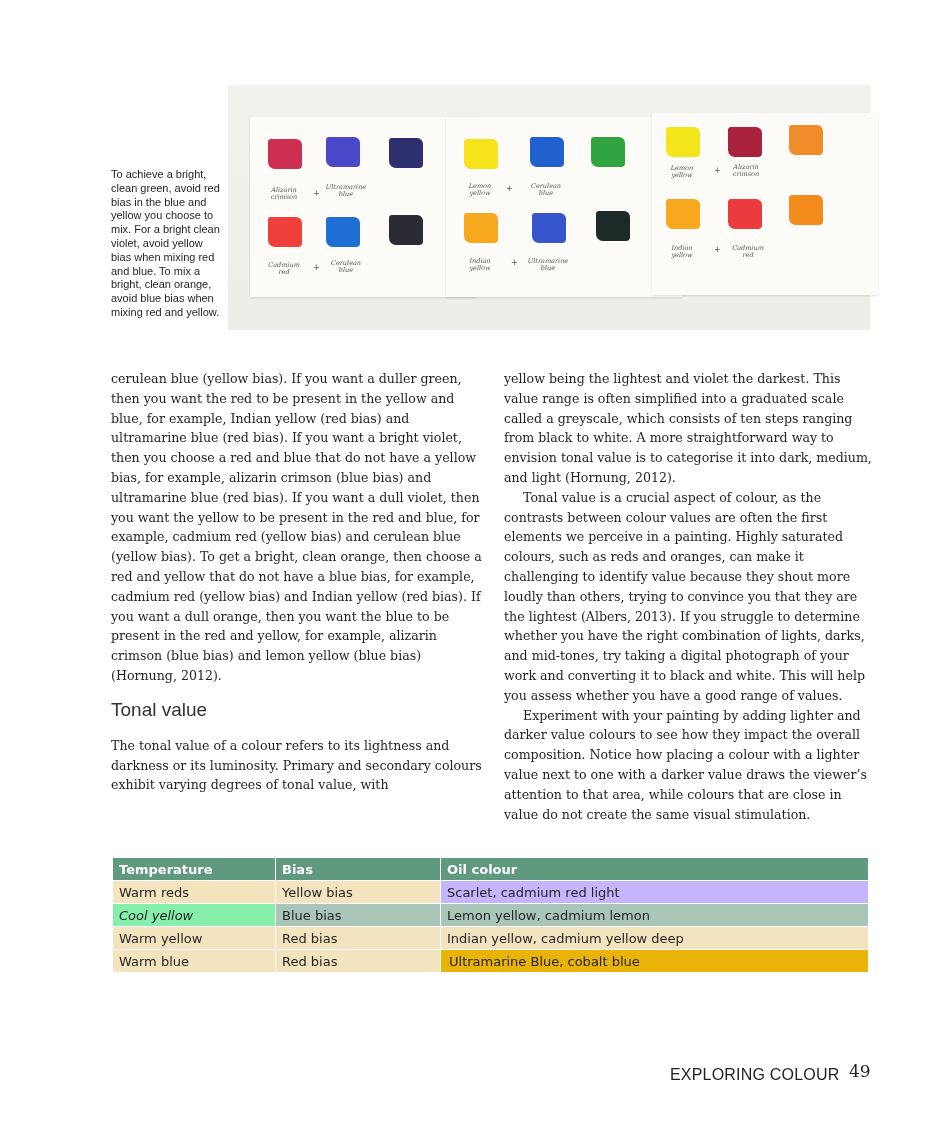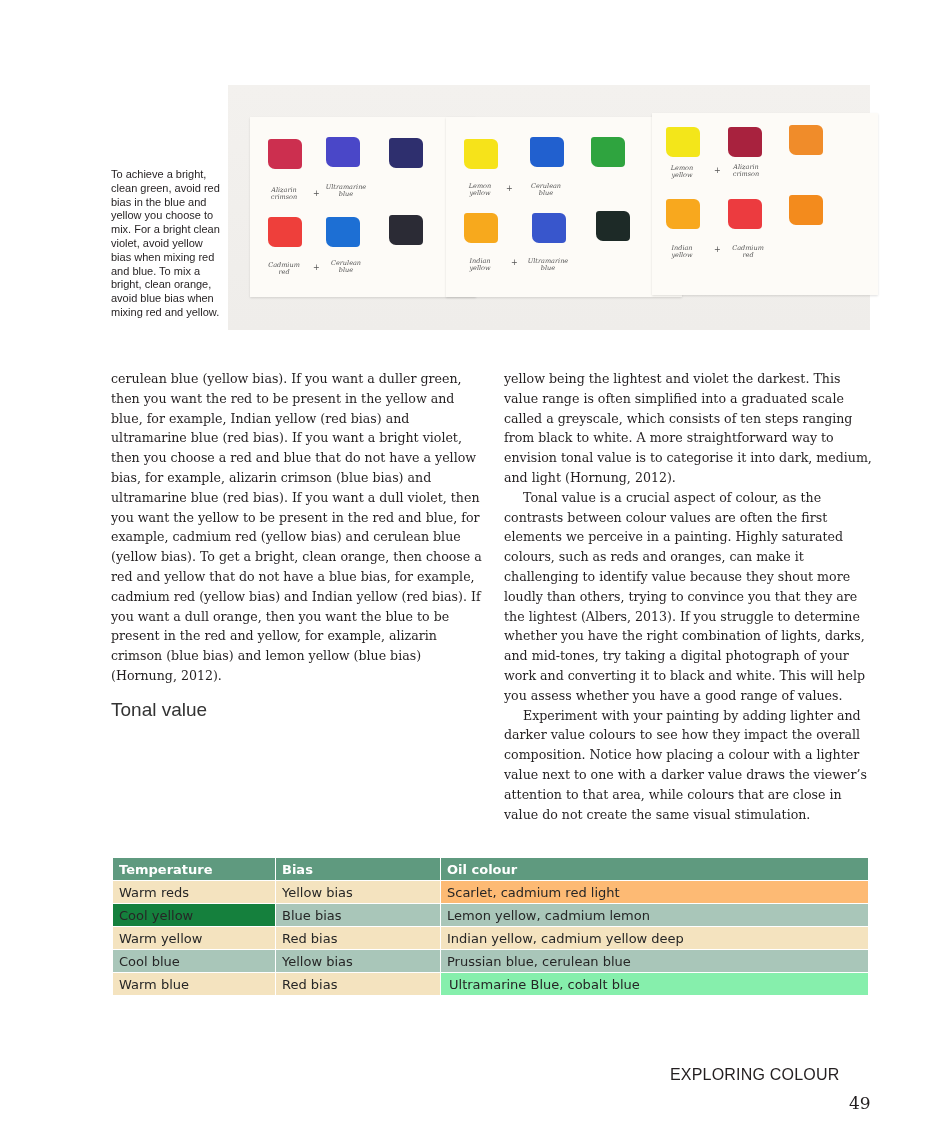--- a/index.html
+++ b/index.html
@@ -51,21 +51,21 @@
   table.oil th { background: #5f9a7f; color: #ffffff; font-weight: bold; }
   table.oil tr.cool td { background: #a9c6b9; color: #262626; }
   table.oil tr.warm td { background: #f4e3bf; color: #262626; }
   .c1 { width: 150px; } .c2 { width: 152px; }
   .footer-title {
     position: absolute; left: 670px; top: 1066px;
     font-family: "Liberation Sans", sans-serif; font-size: 16px; letter-spacing: 0.2px; color: #231f20;
   }
   .page-num {
     position: absolute; left: 849px; top: 1061px;
-    font-family: "DejaVu Serif", serif; font-size: 17px; color: #231f20; margin-top: 32px;
+    font-family: "DejaVu Serif", serif; font-size: 17px; color: #231f20;
   }
 </style>
 </head>
 <body>
 
 <div class="caption">To achieve a bright, clean green, avoid red bias in the blue and yellow you choose to mix. For a bright clean violet, avoid yellow bias when mixing red and blue. To mix a bright, clean orange, avoid blue bias when mixing red and yellow.</div>
 
 <div class="photo">
   <div class="sheet s1">
     <div class="swatch" style="left: 18px; top: 22px; background: rgb(204, 47, 79);"></div>
@@ -107,59 +107,55 @@
     <div class="swatch" style="left: 137px; top: 82px; background: rgb(243, 139, 29);"></div>
     <div class="hand" style="left:8px;top:132px">Indian yellow</div>
     <div class="plus" style="left:62px;top:132px">+</div>
     <div class="hand" style="left:74px;top:132px">Cadmium red</div>
   </div>
 </div>
 
 <div class="col left">
   <p>cerulean blue (yellow bias). If you want a duller green, then you want the red to be present in the yellow and blue, for example, Indian yellow (red bias) and ultramarine blue (red bias). If you want a bright violet, then you choose a red and blue that do not have a yellow bias, for example, alizarin crimson (blue bias) and ultramarine blue (red bias). If you want a dull violet, then you want the yellow to be present in the red and blue, for example, cadmium red (yellow bias) and cerulean blue (yellow bias). To get a bright, clean orange, then choose a red and yellow that do not have a blue bias, for example, cadmium red (yellow bias) and Indian yellow (red bias). If you want a dull orange, then you want the blue to be present in the red and yellow, for example, alizarin crimson (blue bias) and lemon yellow (blue bias) (Hornung, 2012).</p>
   <div class="heading">Tonal value</div>
+  <p>The tonal value of a colour refers to its lightness and darkness or its luminosity. Primary and secondary colours exhibit varying degrees of tonal value, with</p>
 </div>
 
 <div class="col right">
   <p>yellow being the lightest and violet the darkest. This value range is often simplified into a graduated scale called a greyscale, which consists of ten steps ranging from black to white. A more straightforward way to envision tonal value is to categorise it into dark, medium, and light (Hornung, 2012).</p>
   <p class="ind">Tonal value is a crucial aspect of colour, as the contrasts between colour values are often the first elements we perceive in a painting. Highly saturated colours, such as reds and oranges, can make it challenging to identify value because they shout more loudly than others, trying to convince you that they are the lightest (Albers, 2013). If you struggle to determine whether you have the right combination of lights, darks, and mid-tones, try taking a digital photograph of your work and converting it to black and white. This will help you assess whether you have a good range of values.</p>
   <p class="ind">Experiment with your painting by adding lighter and darker value colours to see how they impact the overall composition. Notice how placing a colour with a lighter value next to one with a darker value draws the viewer’s attention to that area, while colours that are close in value do not create the same visual stimulation.</p>
 </div>
 
 <table class="oil">
   <thead>
     <tr>
       <th class="c1" style="background: rgb(95, 154, 127);">Temperature</th>
       <th class="c2" style="background: rgb(95, 154, 127);">Bias</th>
       <th style="background: rgb(95, 154, 127);">Oil colour</th>
     </tr>
   </thead>
   <tbody>
     <tr class="warm">
       <td style="background: rgb(244, 227, 191);">Warm reds</td>
       <td style="background: rgb(244, 227, 191);">Yellow bias</td>
-      <td style="background: #fdba74;">Scarlet, cadmium red light</td>
+      <td style="background: #c4b5fd;">Scarlet, cadmium red light</td>
     </tr>
     <tr class="cool">
-      <td style="background: #15803d;">Cool yellow</td>
+      <td style="background: #86efac; font-style: italic;">Cool yellow</td>
       <td style="background: rgb(169, 198, 185);">Blue bias</td>
       <td style="background: rgb(169, 198, 185);">Lemon yellow, cadmium lemon</td>
     </tr>
     <tr class="warm">
       <td style="background: rgb(244, 227, 191);">Warm yellow</td>
       <td style="background: rgb(244, 227, 191);">Red bias</td>
       <td style="background: rgb(244, 227, 191);">Indian yellow, cadmium yellow deep</td>
     </tr>
-    <tr class="cool">
-      <td style="background: rgb(169, 198, 185);">Cool blue</td>
-      <td style="background: rgb(169, 198, 185);">Yellow bias</td>
-      <td style="background: rgb(169, 198, 185);">Prussian blue, cerulean blue</td>
-    </tr>
     <tr class="warm">
       <td style="background: rgb(244, 227, 191);">Warm blue</td>
       <td style="background: rgb(244, 227, 191);">Red bias</td>
-      <td style="background: #86efac; padding-left: 8px;">Ultramarine Blue, cobalt blue</td>
+      <td style="background: #eab308; padding-left: 8px;">Ultramarine Blue, cobalt blue</td>
     </tr>
   </tbody>
 </table>
 
 <div class="footer-title">EXPLORING COLOUR</div>
 <div class="page-num">49</div>
 
 </body></html>

